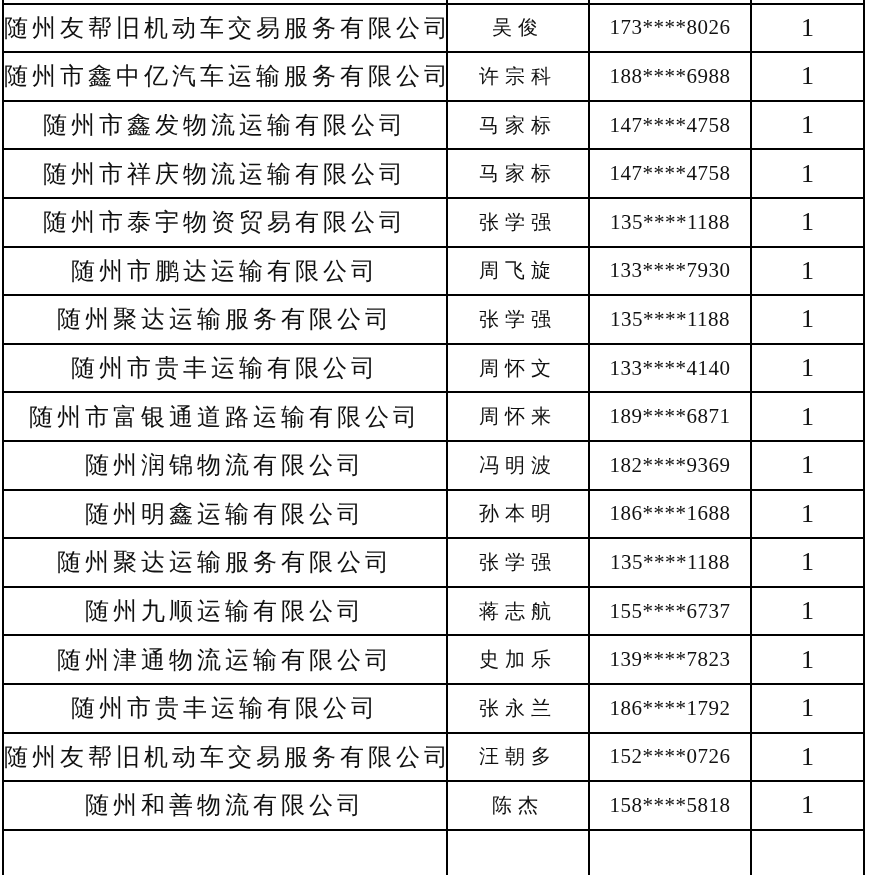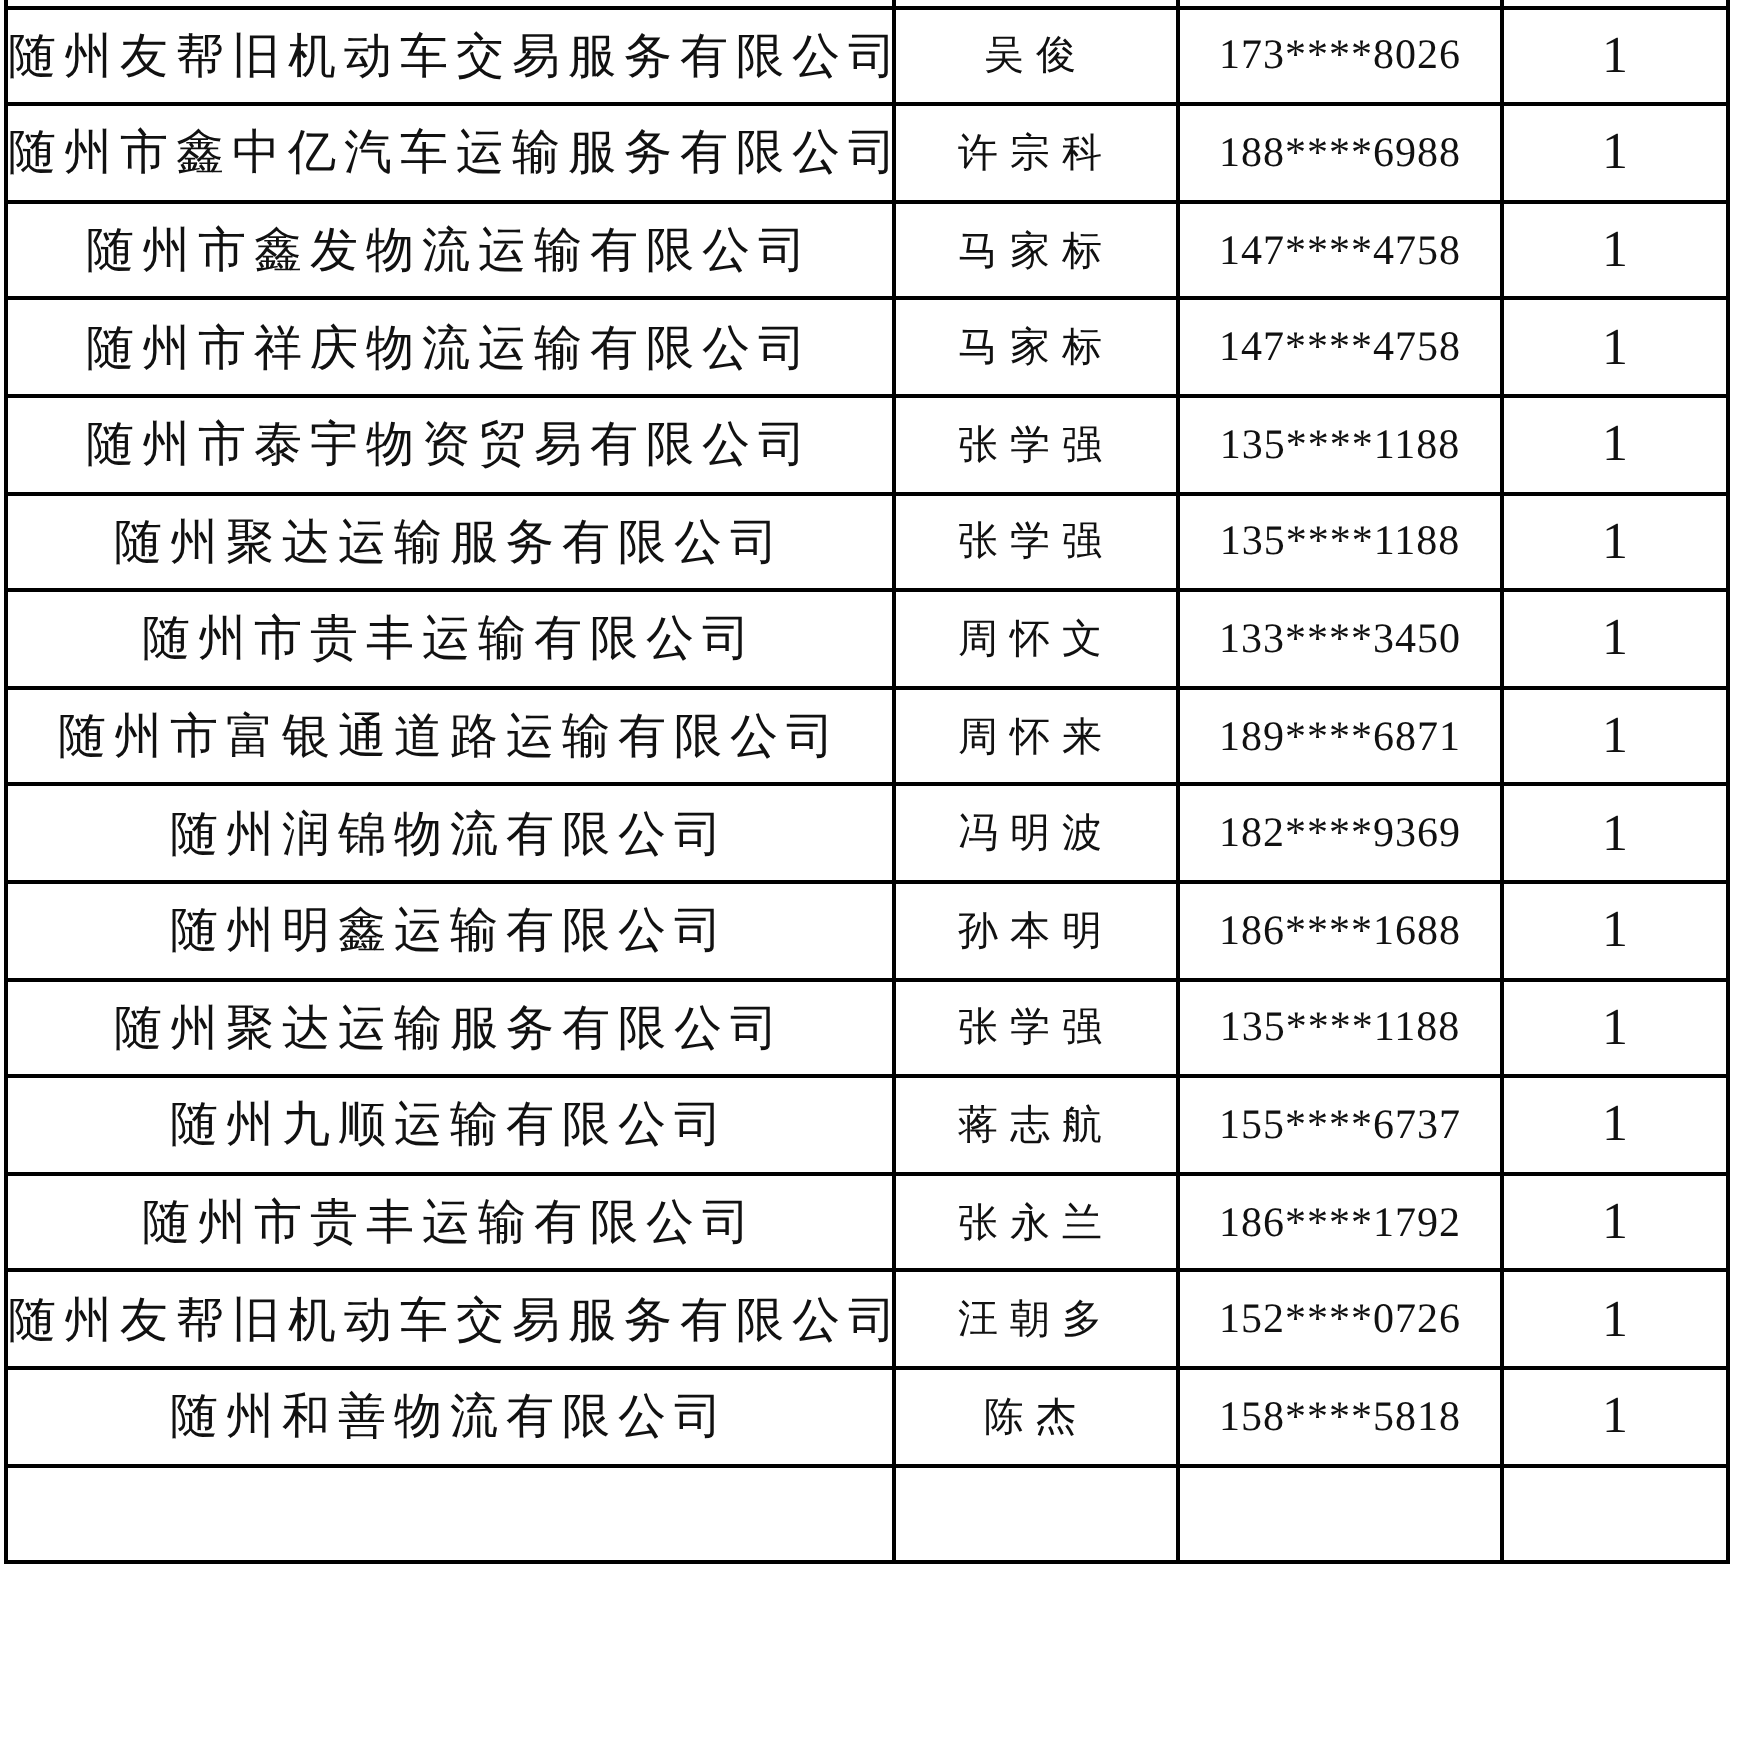--- a/index.html
+++ b/index.html
@@ -98,29 +98,35 @@
           <td class="c-phone">147****4758</td>
           <td class="c-count">1</td>
         </tr>
         <tr class="data-row">
           <td class="c-company">随州市泰宇物资贸易有限公司</td>
           <td class="c-name">张学强</td>
           <td class="c-phone">135****1188</td>
           <td class="c-count">1</td>
         </tr>
         <tr class="data-row">
+          <td class="c-company">随州市鹏达运输有限公司</td>
+          <td class="c-name">周飞旋</td>
+          <td class="c-phone">133****7930</td>
+          <td class="c-count">1</td>
+        </tr>
+        <tr class="data-row">
           <td class="c-company">随州聚达运输服务有限公司</td>
           <td class="c-name">张学强</td>
           <td class="c-phone">135****1188</td>
           <td class="c-count">1</td>
         </tr>
         <tr class="data-row">
           <td class="c-company">随州市贵丰运输有限公司</td>
           <td class="c-name">周怀文</td>
-          <td class="c-phone">133****3450</td>
+          <td class="c-phone">133****4140</td>
           <td class="c-count">1</td>
         </tr>
         <tr class="data-row">
           <td class="c-company">随州市富银通道路运输有限公司</td>
           <td class="c-name">周怀来</td>
           <td class="c-phone">189****6871</td>
           <td class="c-count">1</td>
         </tr>
         <tr class="data-row">
           <td class="c-company">随州润锦物流有限公司</td>
@@ -140,20 +146,26 @@
           <td class="c-phone">135****1188</td>
           <td class="c-count">1</td>
         </tr>
         <tr class="data-row">
           <td class="c-company">随州九顺运输有限公司</td>
           <td class="c-name">蒋志航</td>
           <td class="c-phone">155****6737</td>
           <td class="c-count">1</td>
         </tr>
         <tr class="data-row">
+          <td class="c-company">随州津通物流运输有限公司</td>
+          <td class="c-name">史加乐</td>
+          <td class="c-phone">139****7823</td>
+          <td class="c-count">1</td>
+        </tr>
+        <tr class="data-row">
           <td class="c-company">随州市贵丰运输有限公司</td>
           <td class="c-name">张永兰</td>
           <td class="c-phone">186****1792</td>
           <td class="c-count">1</td>
         </tr>
         <tr class="data-row">
           <td class="c-company">随州友帮旧机动车交易服务有限公司</td>
           <td class="c-name">汪朝多</td>
           <td class="c-phone">152****0726</td>
           <td class="c-count">1</td>

